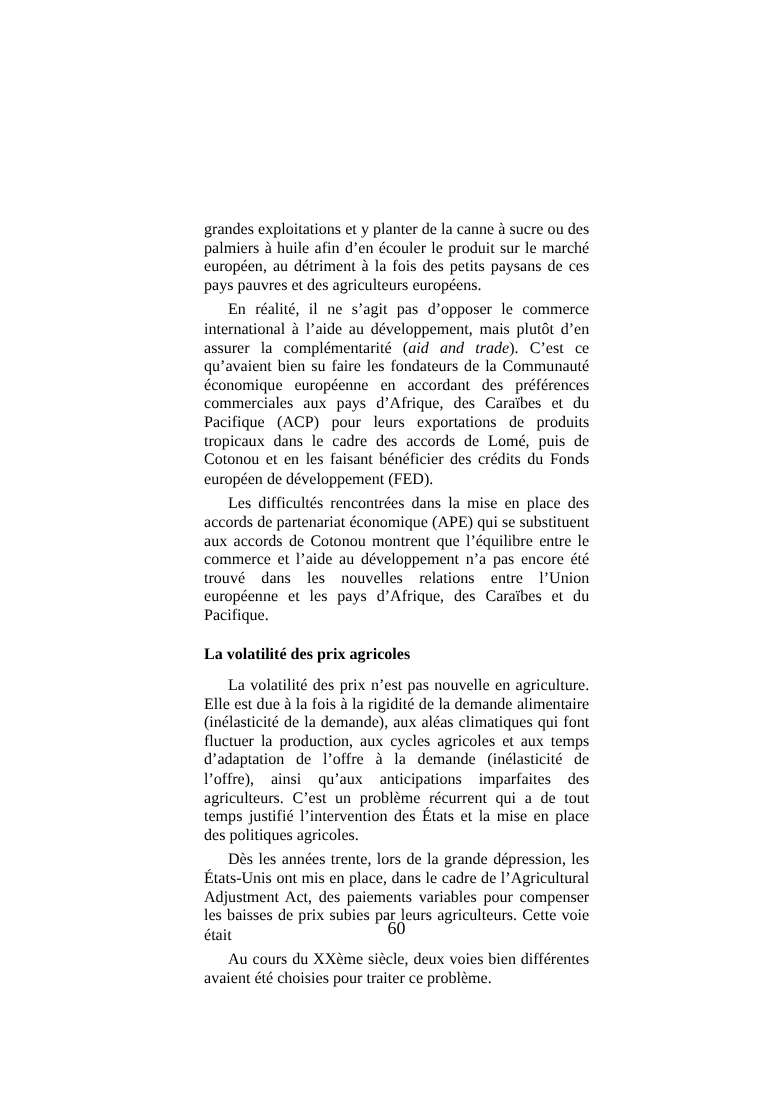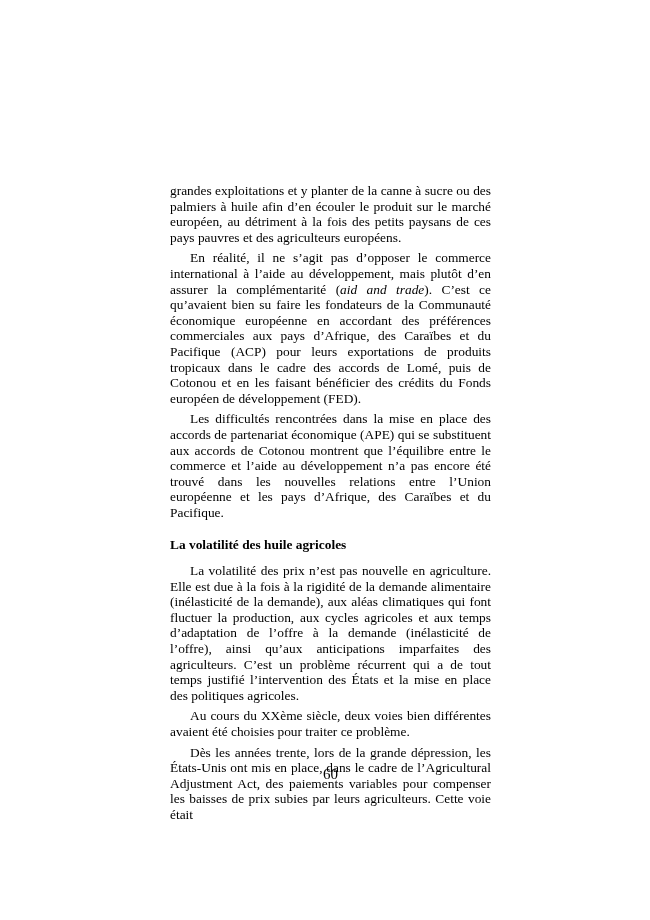--- a/index.html
+++ b/index.html
@@ -60,24 +60,24 @@
 
 <div class="page">
   <div class="text-block">
 
     <p class="para no-indent">grandes exploitations et y planter de la canne à sucre ou des palmiers à huile afin d’en écouler le produit sur le marché européen, au détriment à la fois des petits paysans de ces pays pauvres et des agriculteurs européens.</p>
 
     <p class="para"><span>En réalité, il ne s’agit pas d’opposer le commerce international à l’aide au développement, mais plutôt d’en assurer la complémentarité (</span><em class="italic">aid and trade</em><span>). C’est ce qu’avaient bien su faire les fondateurs de la Communauté économique européenne en accordant des préférences commerciales aux pays d’Afrique, des Caraïbes et du Pacifique (ACP) pour leurs exportations de produits tropicaux dans le cadre des accords de Lomé, puis de Cotonou et en les faisant bénéficier des crédits du Fonds européen de développement (FED).</span></p>
 
     <p class="para">Les difficultés rencontrées dans la mise en place des accords de partenariat économique (APE) qui se substituent aux accords de Cotonou montrent que l’équilibre entre le commerce et l’aide au développement n’a pas encore été trouvé dans les nouvelles relations entre l’Union européenne et les pays d’Afrique, des Caraïbes et du Pacifique.</p>
 
-    <h2 class="heading">La volatilité des huile agricoles</h2>
+    <h2 class="heading">La volatilité des prix agricoles</h2>
 
     <p class="para">La volatilité des prix n’est pas nouvelle en agriculture. Elle est due à la fois à la rigidité de la demande alimentaire (inélasticité de la demande), aux aléas climatiques qui font fluctuer la production, aux cycles agricoles et aux temps d’adaptation de l’offre à la demande (inélasticité de l’offre), ainsi qu’aux anticipations imparfaites des agriculteurs. C’est un problème récurrent qui a de tout temps justifié l’intervention des États et la mise en place des politiques agricoles.</p>
 
+    <p class="para">Dès les années trente, lors de la grande dépression, les États-Unis ont mis en place, dans le cadre de l’Agricultural Adjustment Act, des paiements variables pour compenser les baisses de prix subies par leurs agriculteurs. Cette voie était</p>
+
     <p class="para">Au cours du XXème siècle, deux voies bien différentes avaient été choisies pour traiter ce problème.</p>
-
-    <p class="para">Dès les années trente, lors de la grande dépression, les États-Unis ont mis en place, dans le cadre de l’Agricultural Adjustment Act, des paiements variables pour compenser les baisses de prix subies par leurs agriculteurs. Cette voie était</p>
 
   </div>
 
   <div class="page-number">60</div>
 </div>
 
 </body></html>

